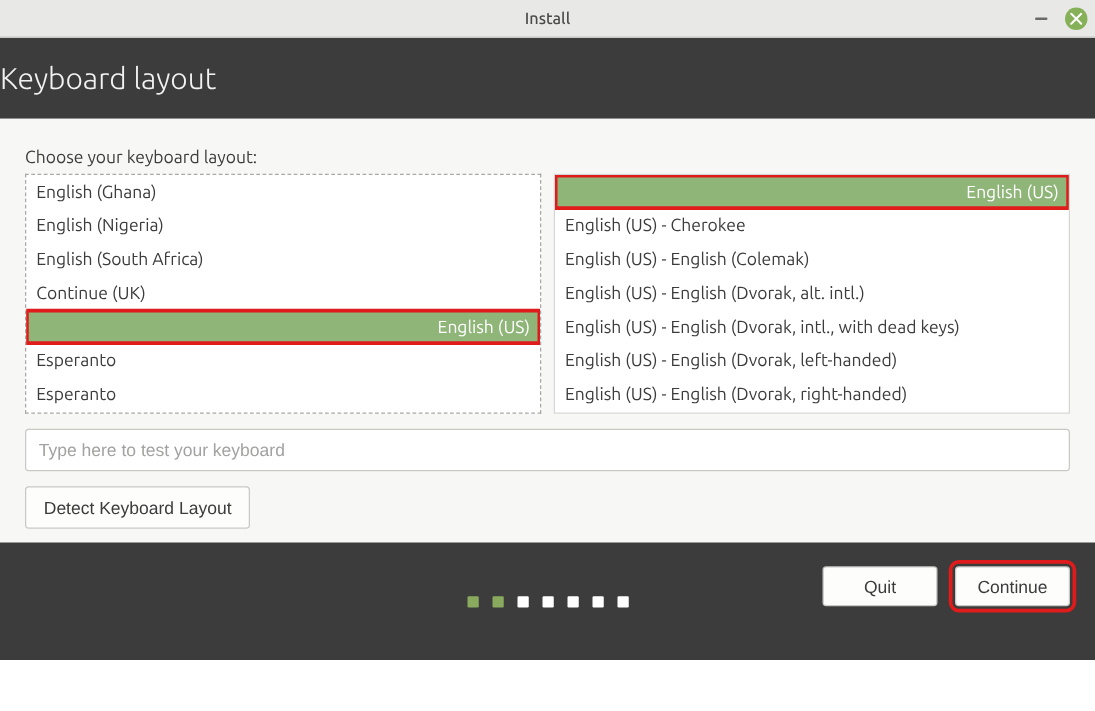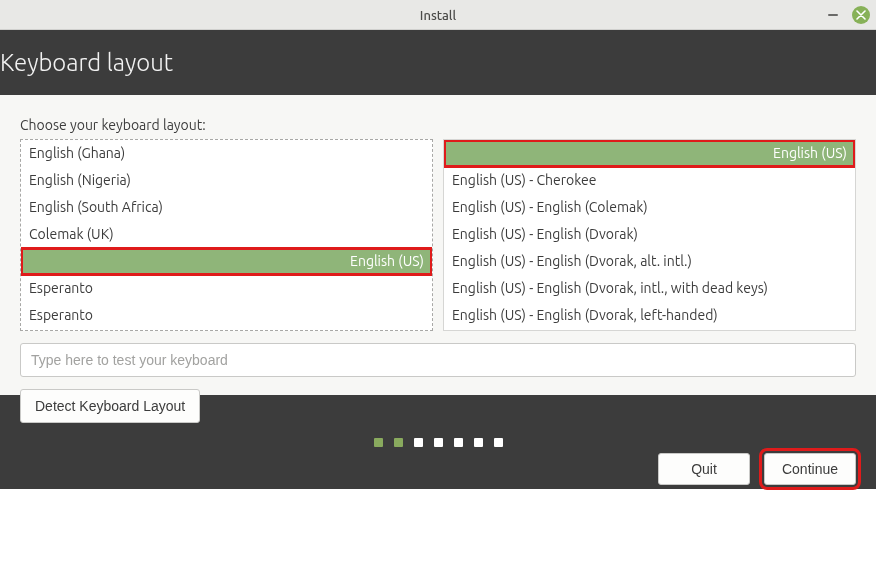--- a/index.html
+++ b/index.html
@@ -52,21 +52,21 @@
     align-items:center;
   }
   .header-band h1 {
     color:#f2f2f2;
     font-weight:300;
     font-size:24px;
   }
   .content {
     background:#f7f7f5;
     padding:22px 20px 16px 20px;
-    height:300px;
+    height:339px;
   }
   .prompt {
     font-size:14px;
     margin-bottom:6px;
     color:#3c3c3c;
   }
   .lists {
     display:flex;
     gap:10px;
     height:192px;
@@ -176,33 +176,32 @@
 
 <div class="content">
   <div class="prompt">Choose your keyboard layout:</div>
 
   <div class="lists">
     <div class="listbox" id="left-list">
       <div class="list-inner" id="left-inner">
           <div class="list-item">English (Ghana)</div>
           <div class="list-item">English (Nigeria)</div>
           <div class="list-item">English (South Africa)</div>
-          <div class="list-item">Colemak (UK)</div>
+          <div class="list-item">Continue (UK)</div>
           <div class="list-item selected highlight-border">English (US)</div>
           <div class="list-item">Esperanto</div>
           <div class="list-item">Esperanto</div>
           <div class="list-item">Faroese</div>
         </div>
     </div>
     <div class="listbox right" id="right-list">
       <div class="list-inner" id="right-inner">
           <div class="list-item selected highlight-border">English (US)</div>
           <div class="list-item">English (US) - Cherokee</div>
           <div class="list-item">English (US) - English (Colemak)</div>
-          <div class="list-item">English (US) - English (Dvorak)</div>
           <div class="list-item">English (US) - English (Dvorak, alt. intl.)</div>
           <div class="list-item">English (US) - English (Dvorak, intl., with dead keys)</div>
           <div class="list-item">English (US) - English (Dvorak, left-handed)</div>
           <div class="list-item">English (US) - English (Dvorak, right-handed)</div>
         </div>
     </div>
   </div>
 
   <input class="test-input" type="text" placeholder="Type here to test your keyboard" style="">
 

